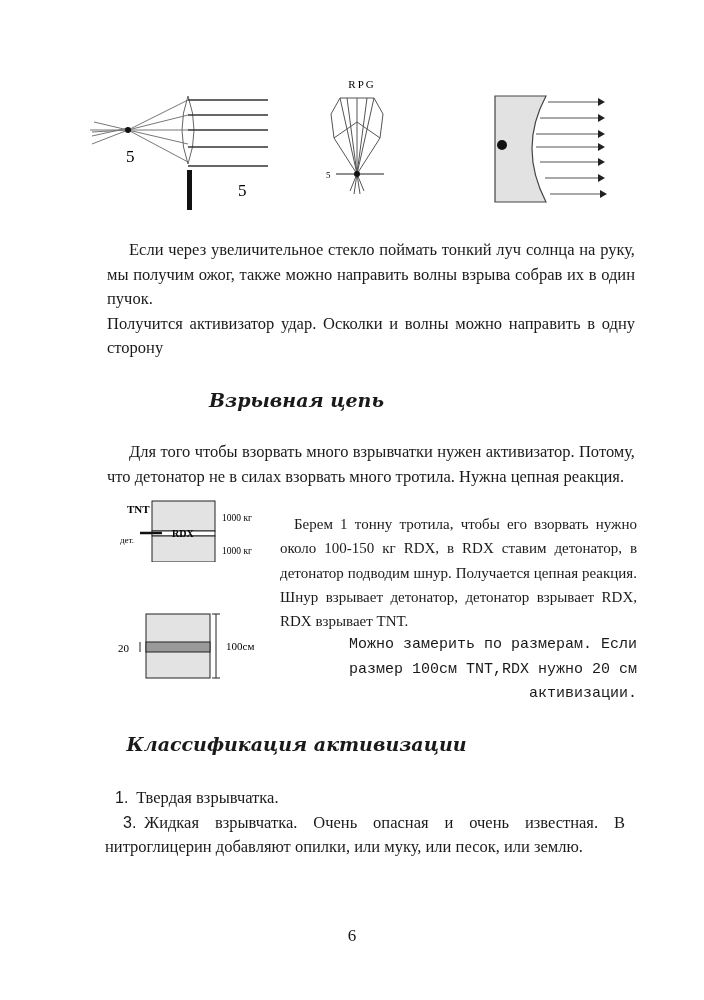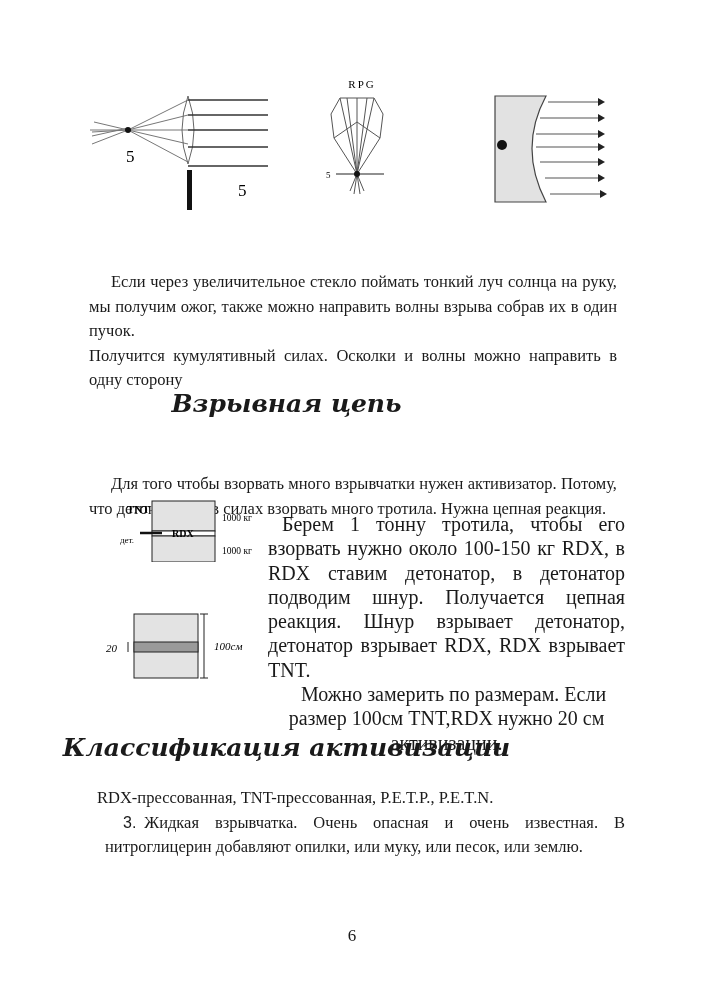--- a/index.html
+++ b/index.html
@@ -1,26 +1,26 @@
 <!DOCTYPE html>
 <html><head>
 <meta charset="utf-8">
 <style>
   html, body { margin: 0; padding: 0; background: #ffffff; }
   body { width: 704px; height: 1000px; position: relative; overflow: hidden;
          font-family: "DejaVu Serif", "Liberation Serif", serif; color: #1a1a1a; }
   .figure { position: absolute; }
-  .para { position: absolute; left: 89px; width: 528px; font-size: 16.5px; line-height: 24.5px;
-          text-align: justify; font-family: "Liberation Serif", "DejaVu Serif", serif; margin-top: 32px; }
+  .para { position: absolute; left: 107px; width: 528px; font-size: 16.5px; line-height: 24.5px;
+          text-align: justify; font-family: "Liberation Serif", "DejaVu Serif", serif; }
   .para p { margin: 0; }
   .indent { text-indent: 22px; }
-  .heading { position: absolute; left: 2px; width: 569px; text-align: center;
+  .heading { position: absolute; left: 12px; width: 569px; text-align: center;
              font-family: "DejaVu Serif", serif; font-weight: bold; font-style: italic;
-             font-size: 25px; }
-  .side-text { position: absolute; left: 268px; width: 357px; font-size: 20px; line-height: 24.3px;
+             font-size: 19px; }
+  .side-text { position: absolute; left: 280px; width: 357px; font-size: 15px; line-height: 24.3px;
                text-align: justify; font-family: "Liberation Serif", serif; }
   .side-text p { margin: 0; }
   .list { position: absolute; left: 97px; width: 528px; font-size: 16.5px; line-height: 24.5px;
           font-family: "Liberation Serif", serif; text-align: justify; }
   .list p { margin: 0; }
   .num { font-family: "Liberation Sans", sans-serif; font-size: 16px; margin-right: 8px; }
   .page-number { position: absolute; left: 0; width: 704px; top: 926px; text-align: center;
                  font-family: "Liberation Serif", serif; font-size: 17px; }
   .diag-label { font-family: "Liberation Serif", serif; }
 </style>
@@ -99,21 +99,21 @@
       <polygon points="108,51 115,55 108,59"></polygon>
       <polygon points="108,66 115,70 108,74"></polygon>
       <polygon points="108,82 115,86 108,90"></polygon>
       <polygon points="110,98 117,102 110,106"></polygon>
     </g>
   </svg>
 </div>
 
 <div class="para" style="top:238px;">
   <p class="indent">Если через увеличительное стекло поймать тонкий луч солнца на руку, мы получим ожог, также можно направить волны взрыва собрав их в один пучок.</p>
-  <p>Получится кумулятивный силах. Осколки и волны можно направить в одну сторону</p>
+  <p>Получится активизатор удар. Осколки и волны можно направить в одну сторону</p>
 </div>
 
 <div class="heading" style="top:389px;">Взрывная цепь</div>
 
 <div class="para" style="top:440px;">
   <p class="indent">Для того чтобы взорвать много взрывчатки нужен активизатор. Потому, что детонатор не в силах взорвать много тротила. Нужна цепная реакция.</p>
 </div>
 
 <div class="figure" style="left:110px; top:497px; width:160px; height:65px;">
   <svg width="160" height="65" viewBox="0 0 160 65">
@@ -122,40 +122,42 @@
     <rect x="42" y="39" width="63" height="26" fill="#e3e3e3" stroke="#222" stroke-width="1"></rect>
     <line x1="30" y1="36" x2="52" y2="36" stroke="#111" stroke-width="2.5"></line>
     <text x="17" y="16" font-size="11" font-weight="bold" class="diag-label">TNT</text>
     <text x="10" y="46" font-size="9" class="diag-label">дет.</text>
     <text x="62" y="40" font-size="10" font-weight="bold" class="diag-label">RDX</text>
     <text x="112" y="24" font-size="9.5" class="diag-label">1000 кг</text>
     <text x="112" y="57" font-size="9.5" class="diag-label">1000 кг</text>
   </svg>
 </div>
 
-<div class="figure" style="left:100px; top:612px; width:160px; height:70px;font-style:italic;">
+<div class="figure" style="left:112px; top:612px; width:160px; height:70px;">
   <svg width="160" height="70" viewBox="0 0 160 70">
     <rect x="34" y="2" width="64" height="64" fill="#e3e3e3" stroke="#222" stroke-width="1"></rect>
     <rect x="34" y="30" width="64" height="10" fill="#9a9a9a" stroke="#222" stroke-width="1"></rect>
     <line x1="104" y1="2" x2="104" y2="66" stroke="#222" stroke-width="1"></line>
     <line x1="100" y1="2" x2="108" y2="2" stroke="#222" stroke-width="1"></line>
     <line x1="100" y1="66" x2="108" y2="66" stroke="#222" stroke-width="1"></line>
     <line x1="28" y1="30" x2="28" y2="40" stroke="#222" stroke-width="1"></line>
     <text x="6" y="40" font-size="11" class="diag-label">20</text>
     <text x="114" y="38" font-size="11" class="diag-label">100см</text>
   </svg>
 </div>
 
 <div class="side-text" style="top:512px;">
   <p class="indent" style="text-indent:14px;">Берем 1 тонну тротила, чтобы его взорвать нужно около 100-150 кг RDX, в RDX ставим детонатор, в детонатор подводим шнур. Получается цепная реакция. Шнур взрывает детонатор, детонатор взрывает RDX, RDX взрывает TNT.</p>
-  <p style="text-indent:14px; text-align:center;">Можно замерить по размерам. Если размер 100см TNT,RDX нужно 20 см активизации.</p>
+  <p style="text-indent:14px; text-align:right;font-family:Liberation Mono, monospace;">Можно замерить по размерам. Если размер 100см TNT,RDX нужно 20 см активизации.</p>
 </div>
 
 <div class="heading" style="top:733px;">Классификация активизации</div>
 
 <div class="list" style="top:786px;">
-  <p>RDX-прессованная, TNT-прессованная, P.E.T.P., P.E.T.N.</p>
+  <p style="padding-left:18px;">
+    <span class="num">1.</span><span>Твердая взрывчатка.</span>
+  </p>
   <p style="text-indent:18px;margin-left:8px;">
     <span class="num">3.</span><span>Жидкая взрывчатка. Очень опасная и очень известная. В нитроглицерин добавляют опилки, или муку, или песок, или землю.</span>
   </p>
 </div>
 
 <div class="page-number">6</div>
 
 </body></html>

